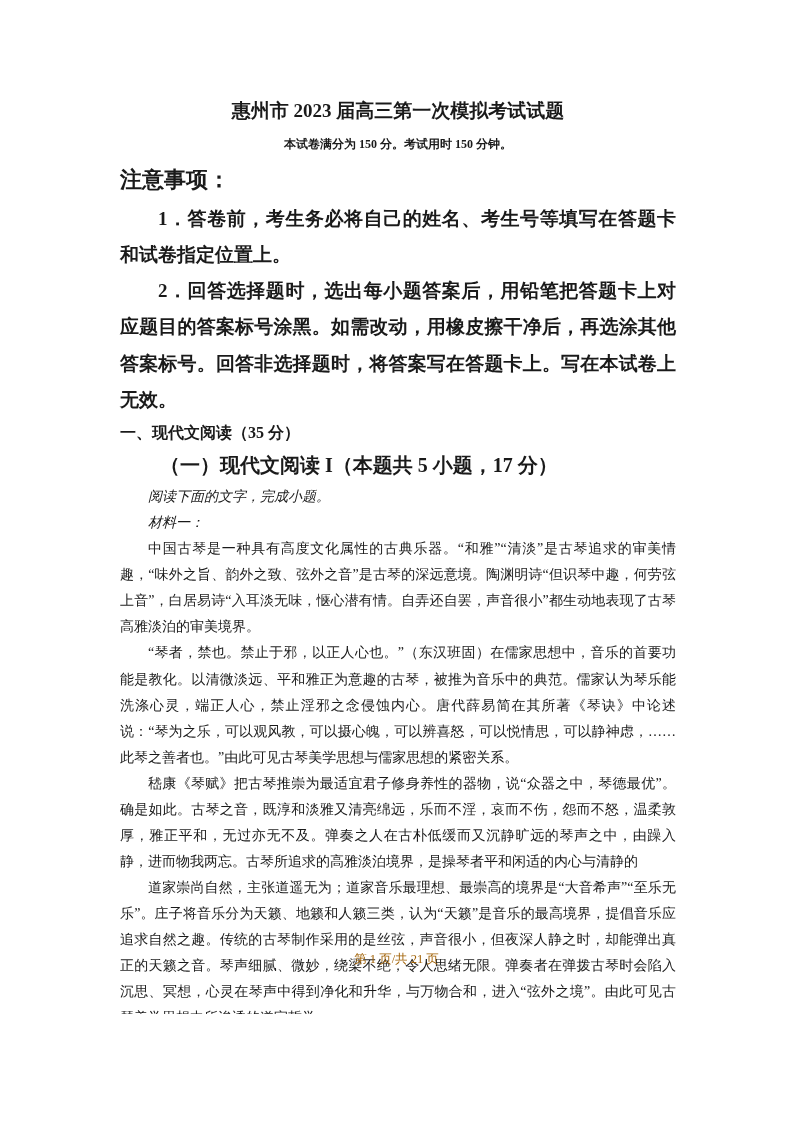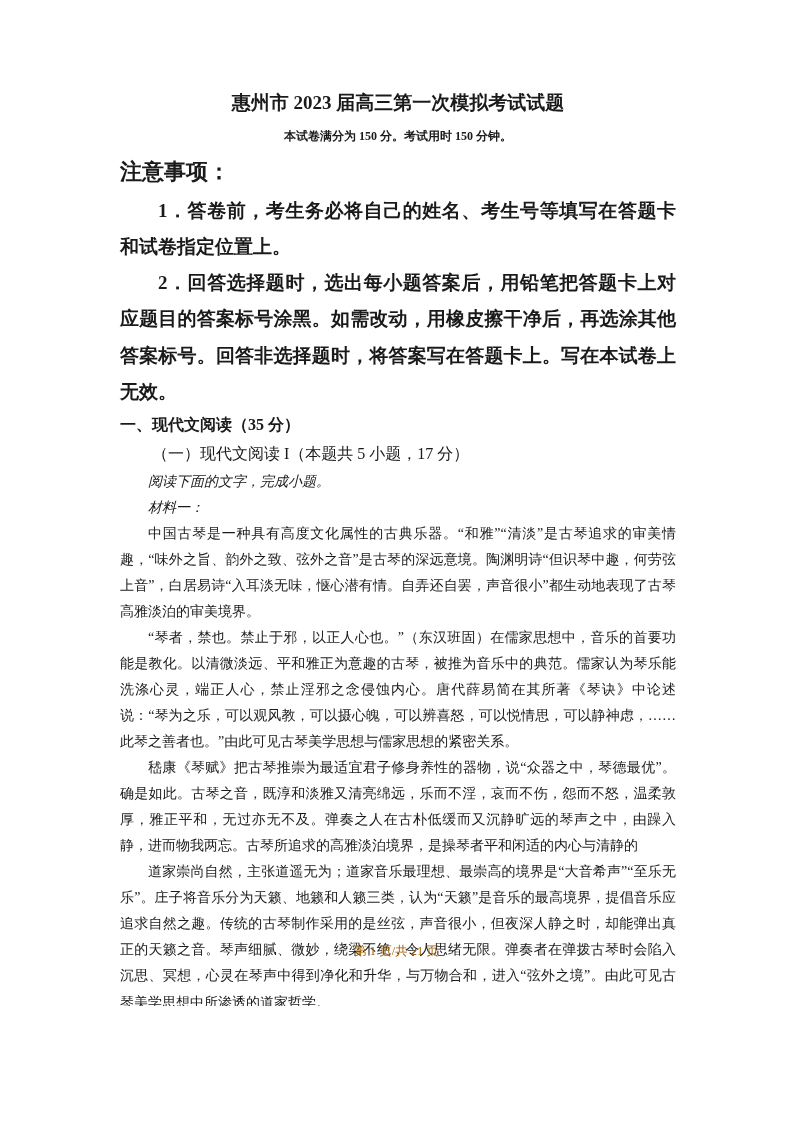--- a/index.html
+++ b/index.html
@@ -4,21 +4,21 @@
 <style>
   html, body {
     margin: 0;
     padding: 0;
     background: #ffffff;
   }
   .page {
     position: relative;
     width: 793px;
     height: 1006px;
-    margin: 0 auto;
+    margin: 8px auto;
     background: #ffffff;
     color: #1a1a1a;
     font-family: "Liberation Serif", "DejaVu Serif", serif;
     overflow: hidden;
     box-sizing: border-box;
   }
   .content {
     box-sizing: border-box;
     padding: 90px 117px 0 120px;
   }
@@ -59,22 +59,22 @@
     text-align: justify;
   }
   .section-heading {
     margin: 0;
     font-size: 16px;
     font-weight: bold;
     line-height: 1.85;
   }
   .subsection-heading {
     margin: 0;
-    font-size: 16px;
-    font-weight: normal;
+    font-size: 20px;
+    font-weight: bold;
     line-height: 1.85;
     text-indent: 2em;
   }
   .instruction, .material-label {
     margin: 0;
     font-size: 14px;
     line-height: 1.86;
     text-indent: 2em;
     font-style: italic;
   }

